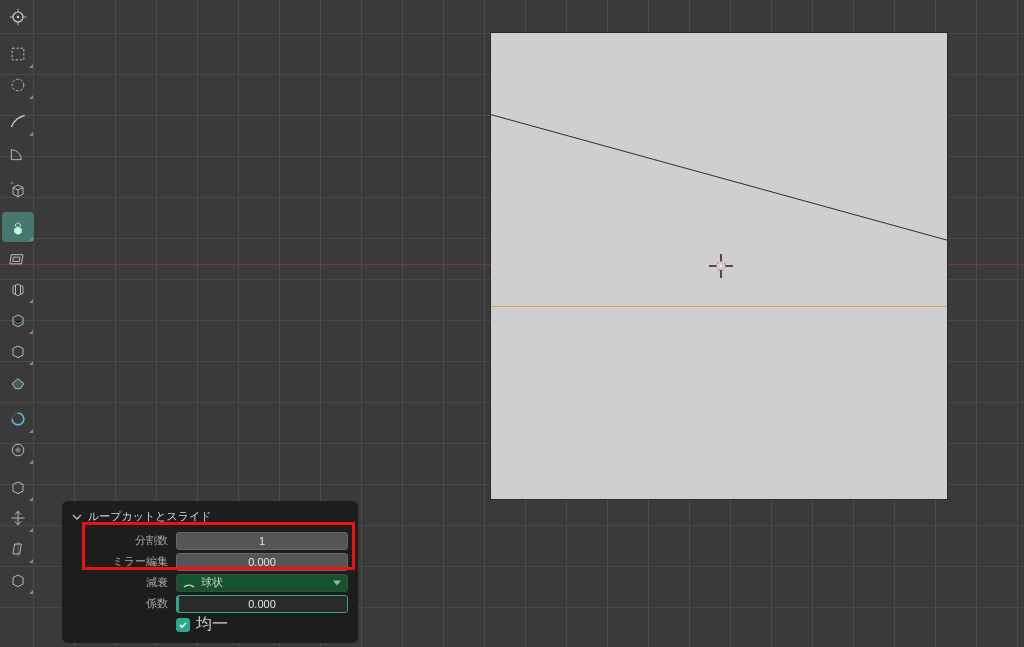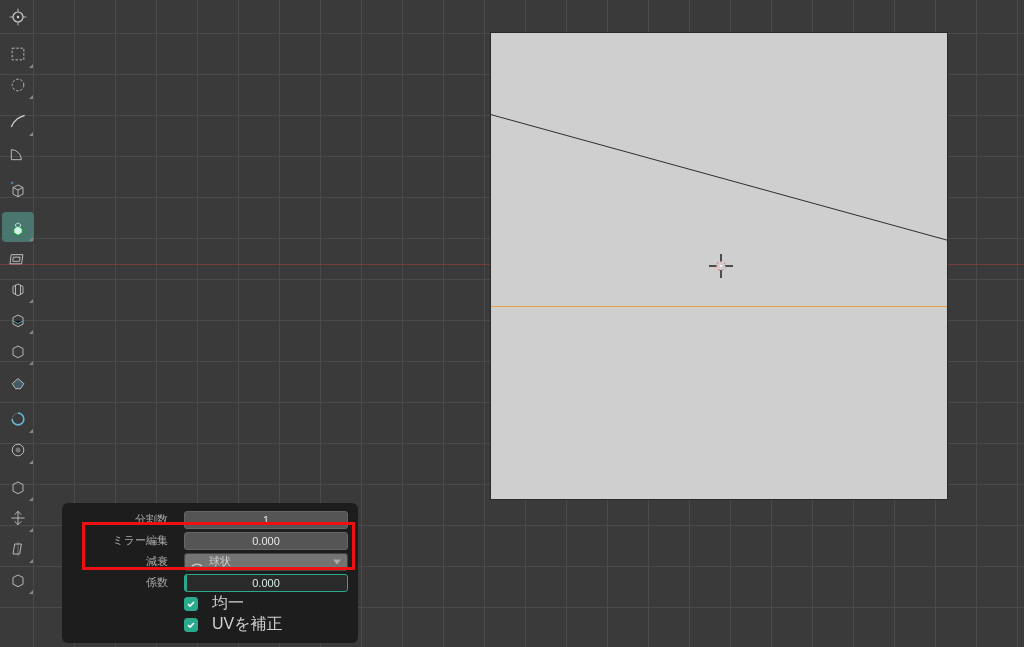--- a/index.html
+++ b/index.html
@@ -74,21 +74,21 @@
     color: #c8c8c8;
     font-size: 11px;
   }
   .op-header {
     display: flex; align-items: center; gap: 6px;
     padding: 2px 0 6px 0;
     color: #d8d8d8;
   }
   .op-header .chev { width: 10px; height: 10px; }
   .op-row {
-    display: flex; align-items: center; gap: 14px;
+    display: flex; align-items: center; gap: 6px;
     height: 21px;
   }
   .op-label {
     width: 98px;
     text-align: right;
     color: #a9a9a9;
     font-size: 11px;
     padding-right: 2px;
   }
   .op-field {
@@ -105,21 +105,21 @@
     position: relative;
     justify-content: center;
     background: #2aaa8c;
     background: linear-gradient(to right, #2aaa8c 0, #2aaa8c 2px, #2a2a2a 2px);
   }
   .op-field.teal::before {
     content:""; position:absolute; left:0; top:0; bottom:0; width:0;
   }
   .op-select {
     flex: 1; height: 18px;
-    background: #737373; border-radius: 3px;
+    background: #14532d; border-radius: 3px;
     border: 1px solid #444;
     color: #d0d0d0;
     display:flex; align-items:center; gap:6px;
     padding: 0 6px;
     position: relative;
   }
   .op-select .arc { width: 12px; height: 12px; }
   .op-select .caret {
     position:absolute; right:6px; top:50%; transform:translateY(-50%);
     width:0;height:0;border-left:4px solid transparent;border-right:4px solid transparent;border-top:5px solid #aaa;
@@ -285,20 +285,26 @@
   </div>
   <div class="tbtn">
     <svg viewBox="0 0 24 24">
         <path d="M6 9 L12 6 L18 9 L18 17 L12 20 L6 17 Z" fill="none" stroke="currentColor"></path>
       </svg>
     <div class="dropdown-caret"></div>
   </div>
 </div>
 
 <div class="op-panel">
+  <div class="op-header">
+    <svg class="chev" viewBox="0 0 10 10">
+        <path d="M1 3 L5 7 L9 3" fill="none" stroke="#bbb" stroke-width="1.4"></path>
+      </svg>
+    <span>ループカットとスライド</span>
+  </div>
 
   <div class="op-row">
     <div class="op-label">分割数</div>
     <div class="op-field">
         <span>1</span>
       </div>
   </div>
   <div class="op-row">
     <div class="op-label">ミラー編集</div>
     <div class="op-field">
@@ -324,24 +330,15 @@
 
   <div class="op-row">
     <div class="op-label"></div>
     <div class="cb checked">
         <svg viewBox="0 0 10 10">
           <path d="M2 5 L4 7 L8 3" fill="none" stroke="#fff" stroke-width="1.6"></path>
         </svg>
       </div>
     <div class="cb-label">均一</div>
   </div>
-  <div class="op-row">
-    <div class="op-label"></div>
-    <div class="cb checked">
-        <svg viewBox="0 0 10 10">
-          <path d="M2 5 L4 7 L8 3" fill="none" stroke="#fff" stroke-width="1.6"></path>
-        </svg>
-      </div>
-    <div class="cb-label">UVを補正</div>
-  </div>
 </div>
 
 <div class="highlight-box" style="left:82px; top:522px; width:273px; height:48px;"></div>
 
 </body></html>

